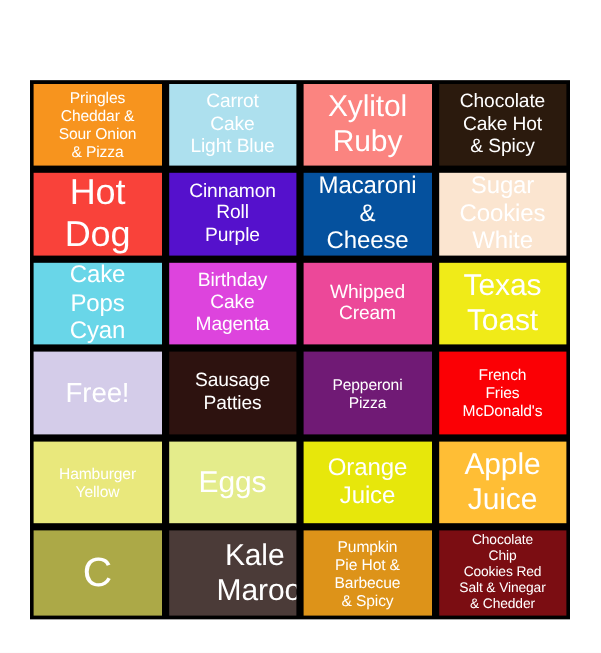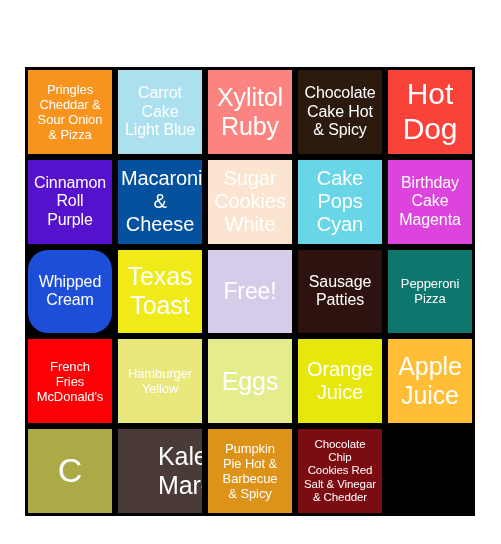--- a/index.html
+++ b/index.html
@@ -24,21 +24,21 @@
   #bingo-grid {
     position: absolute;
     left: 25px;
     top: 67px;
     width: 450px;
     height: 449px;
     background: #000000;
     border: 3px solid #000000;
     box-sizing: border-box;
     display: grid;
-    grid-template-columns: repeat(5, 1fr);
+    grid-template-columns: repeat(4, 1fr);
     grid-template-rows: repeat(5, 1fr);
     gap: 6px;
     padding: 0px;
   }
   .bingo-cell {
     position: relative;
     overflow: hidden;
     display: flex;
     align-items: center;
     justify-content: center;
@@ -113,36 +113,36 @@
       <div class="bingo-cell" style="background: rgb(105, 214, 232);">
         <span class="cell-text fs-lg">Cake
 Pops
 Cyan</span>
       </div>
       <div class="bingo-cell" style="background: rgb(221, 68, 221);">
         <span class="cell-text fs-md">Birthday
 Cake
 Magenta</span>
       </div>
-      <div class="bingo-cell" style="background: #1d4ed8; border-radius: 20px;">
+      <div class="bingo-cell" style="background: #ec4899;">
         <span class="cell-text fs-md">Whipped
 Cream</span>
       </div>
       <div class="bingo-cell" style="background: rgb(240, 235, 24);">
         <span class="cell-text fs-xl">Texas
 Toast</span>
       </div>
       <div class="bingo-cell" style="background: rgb(212, 204, 233);">
         <span class="cell-text fs-free">Free!</span>
       </div>
       <div class="bingo-cell" style="background: rgb(45, 18, 15);">
         <span class="cell-text fs-md">Sausage
 Patties</span>
       </div>
-      <div class="bingo-cell" style="background: #0f766e;">
+      <div class="bingo-cell" style="background: #701a75;">
         <span class="cell-text fs-sm">Pepperoni
 Pizza</span>
       </div>
       <div class="bingo-cell" style="background: rgb(251, 0, 5);">
         <span class="cell-text fs-sm">French
 Fries
 McDonald's</span>
       </div>
       <div class="bingo-cell" style="background: rgb(233, 232, 124);">
         <span class="cell-text fs-sm">Hamburger

